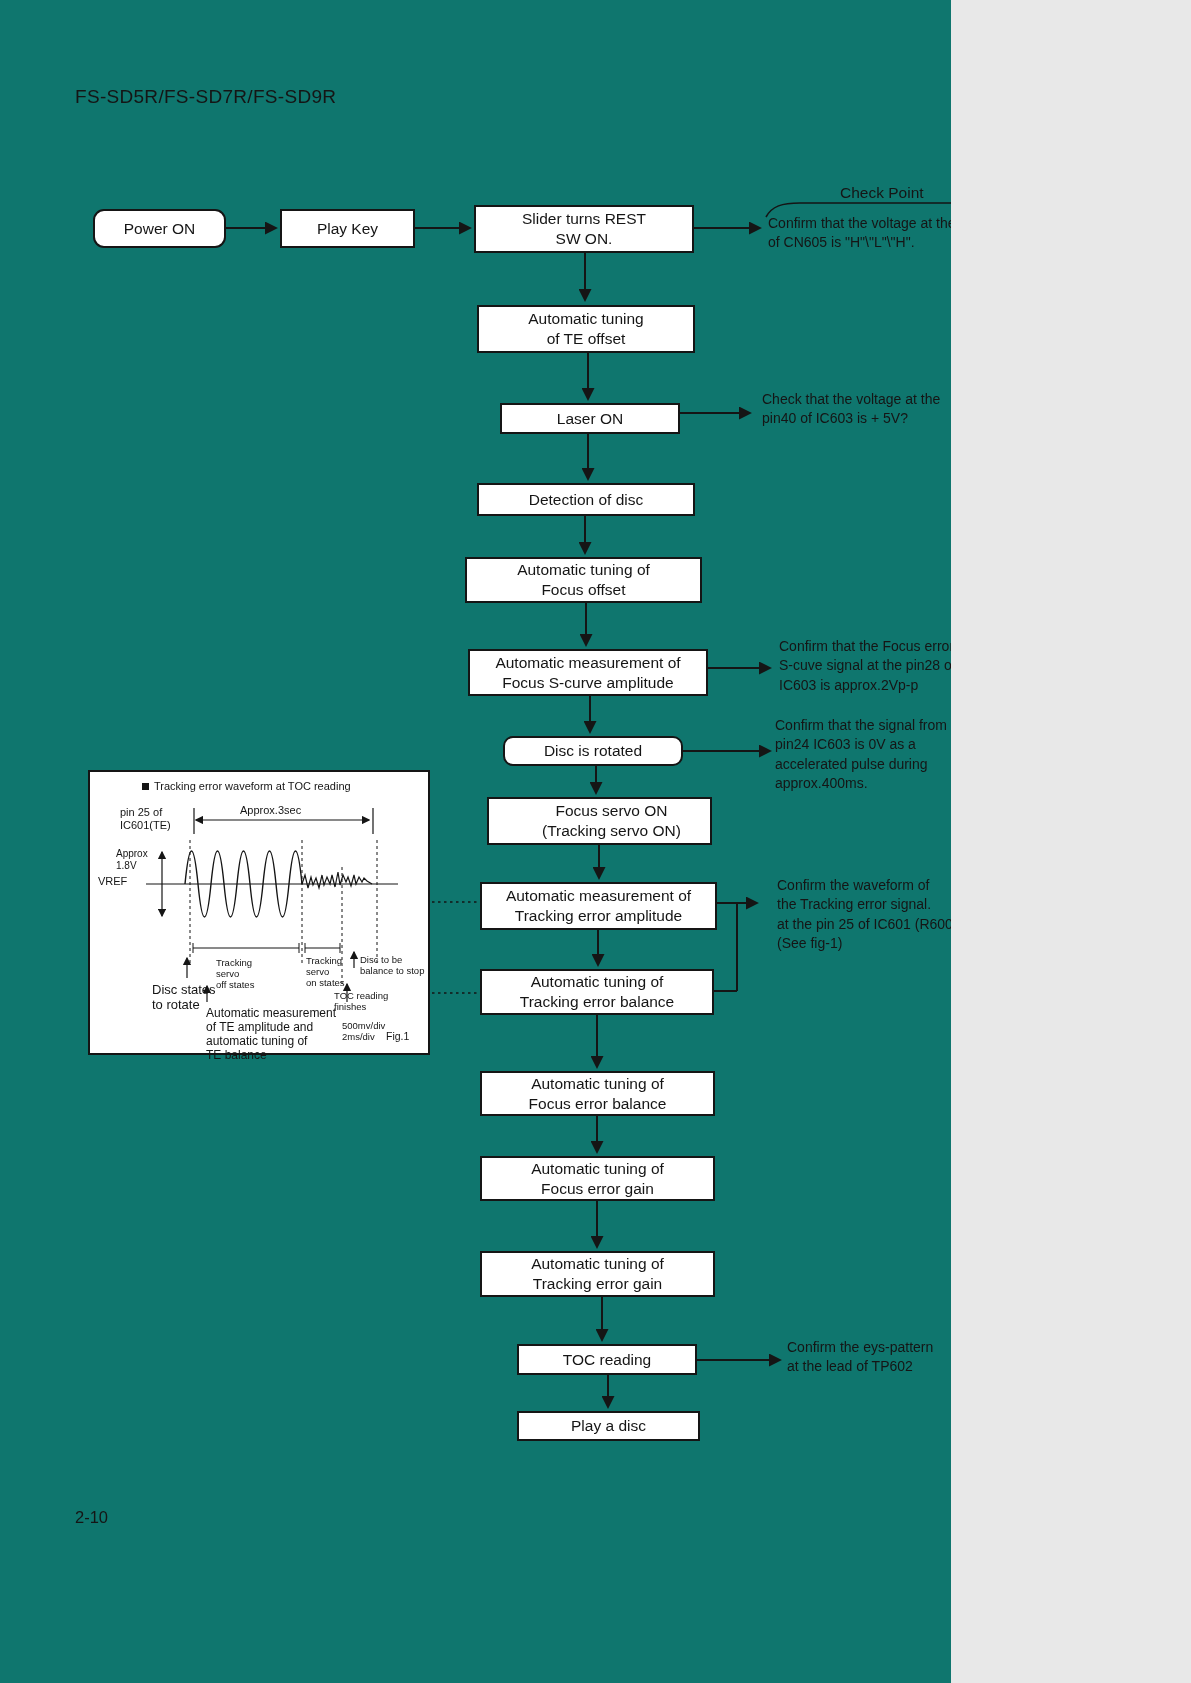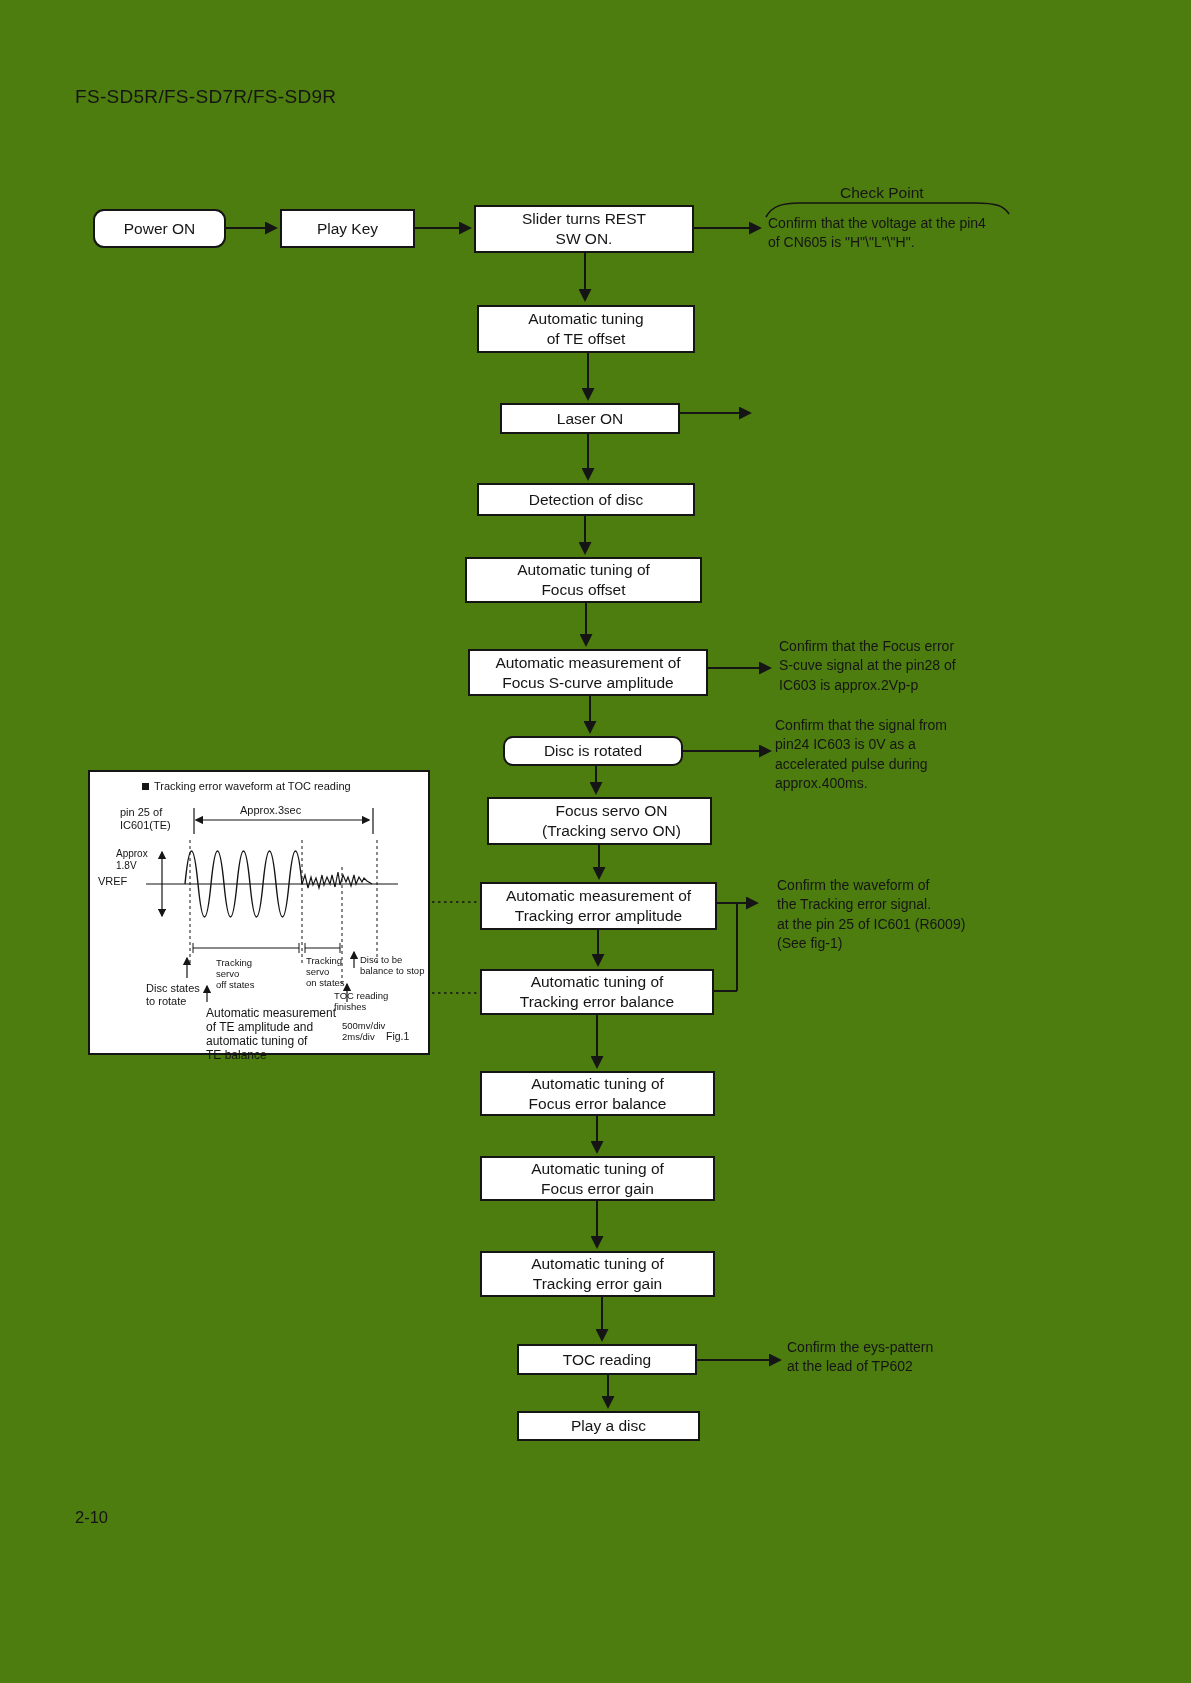--- a/index.html
+++ b/index.html
@@ -1,19 +1,19 @@
 <!DOCTYPE html>
 <html><head>
 <meta charset="utf-8">
 <style>
   html,body{margin:0;padding:0;background:#e8e8e8;}
   .page{
     position:relative;
-    width:1191px;height:1683px;
-    background:#4d7c0f;
+    width:951px;height:1683px;
+    background:#0f766e;
     font-family:"Liberation Sans","DejaVu Sans",sans-serif;
     color:#151515;
     overflow:hidden;
   }
   .abs{position:absolute;}
   .model-header{font-size:19px;letter-spacing:.3px;}
   .doc-title{font-size:29px;font-weight:bold;letter-spacing:-.2px;}
   .node{
     position:absolute;
     border:2px solid #151515;
@@ -121,20 +121,22 @@
   <div class="node" style="left:480px;top:1156px;width:235px;height:45px;">Automatic tuning of
 Focus error gain</div>
   <div class="node" style="left:480px;top:1251px;width:235px;height:46px;">Automatic tuning of
 Tracking error gain</div>
   <div class="node" style="left:517px;top:1344px;width:180px;height:31px;">TOC reading</div>
   <div class="node" style="left:517px;top:1411px;width:183px;height:30px;">Play a disc</div>
 
   <div class="note-heading" style="left:840px;top:184px;">Check Point</div>
   <div class="note" style="left:768px;top:214px;width:275px;">Confirm that the voltage at the pin4
 of CN605 is "H"\"L"\"H".</div>
+  <div class="note" style="left:762px;top:390px;width:240px;">Check that the voltage at the
+pin40 of IC603 is + 5V?</div>
   <div class="note" style="left:779px;top:637px;width:250px;">Confirm that the Focus error
 S-cuve signal at the pin28 of
 IC603 is approx.2Vp-p</div>
   <div class="note" style="left:775px;top:716px;width:240px;">Confirm that the signal from
 pin24 IC603 is 0V as a
 accelerated pulse during
 approx.400ms.</div>
   <div class="note" style="left:777px;top:876px;width:260px;">Confirm the waveform of
 the Tracking error signal.
 at the pin 25 of IC601 (R6009)
@@ -197,21 +199,21 @@
 1.8V</div>
     <div class="figlabel" style="left:8px;top:103px;font-size:11px;">VREF</div>
     <div class="figlabel" style="left:126px;top:185px;font-size:9.5px;">Tracking
 servo
 off states</div>
     <div class="figlabel" style="left:216px;top:183px;font-size:9.5px;">Tracking
 servo
 on states</div>
     <div class="figlabel" style="left:270px;top:182px;font-size:9.5px;">Disc to be
 balance to stop</div>
-    <div class="figlabel" style="left:56px;top:210px;font-size:11px;">Disc states
+    <div class="figlabel" style="left:62px;top:210px;font-size:13px;">Disc states
 to rotate</div>
     <div class="figlabel" style="left:244px;top:218px;font-size:9.5px;">TOC reading
 finishes</div>
     <div class="figlabel" style="left:116px;top:234px;font-size:12px;">Automatic measurement
 of TE amplitude and
 automatic tuning of
 TE balance</div>
     <div class="figlabel" style="left:252px;top:248px;font-size:9.5px;">500mv/div
 2ms/div</div>
     <div class="figlabel" style="left:296px;top:258px;font-size:10.5px;">Fig.1</div>

